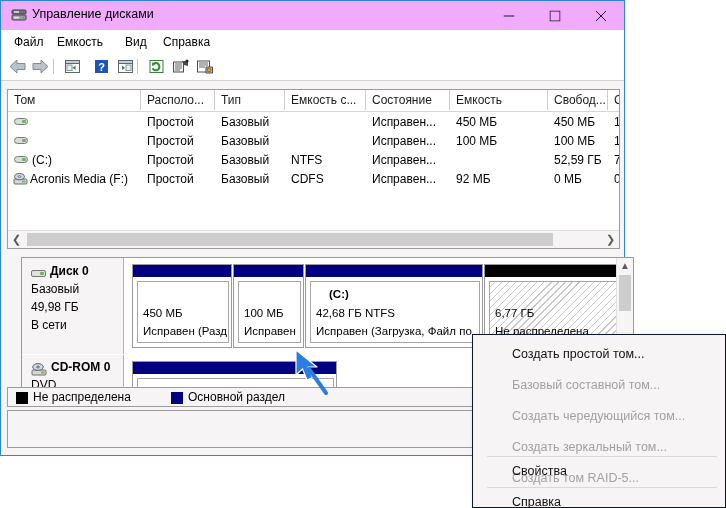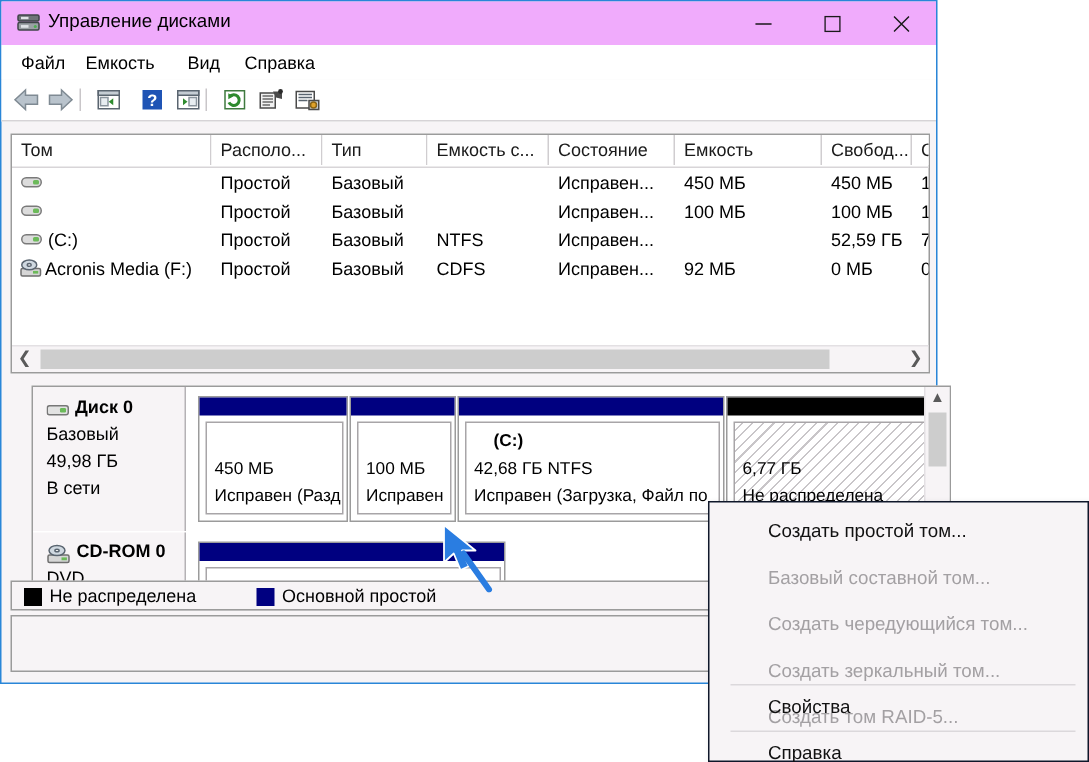--- a/index.html
+++ b/index.html
@@ -374,21 +374,21 @@
     </div>
   </div>
 
   <div id="legend">
     <div class="lg" style="left:8px">
       <span class="lgsw" style="background:#000000"></span>
       <span class="lgtx">Не распределена</span>
     </div>
     <div class="lg" style="left:163px">
       <span class="lgsw" style="background:#000080"></span>
-      <span class="lgtx">Основной простой</span>
+      <span class="lgtx">Основной раздел</span>
     </div>
   </div>
 
   <div id="statusbar">
     <div id="status-div"></div>
     <span style="position:absolute;left:8px;top:4px;font-size:12px"></span>
   </div>
 
 </div>
 

